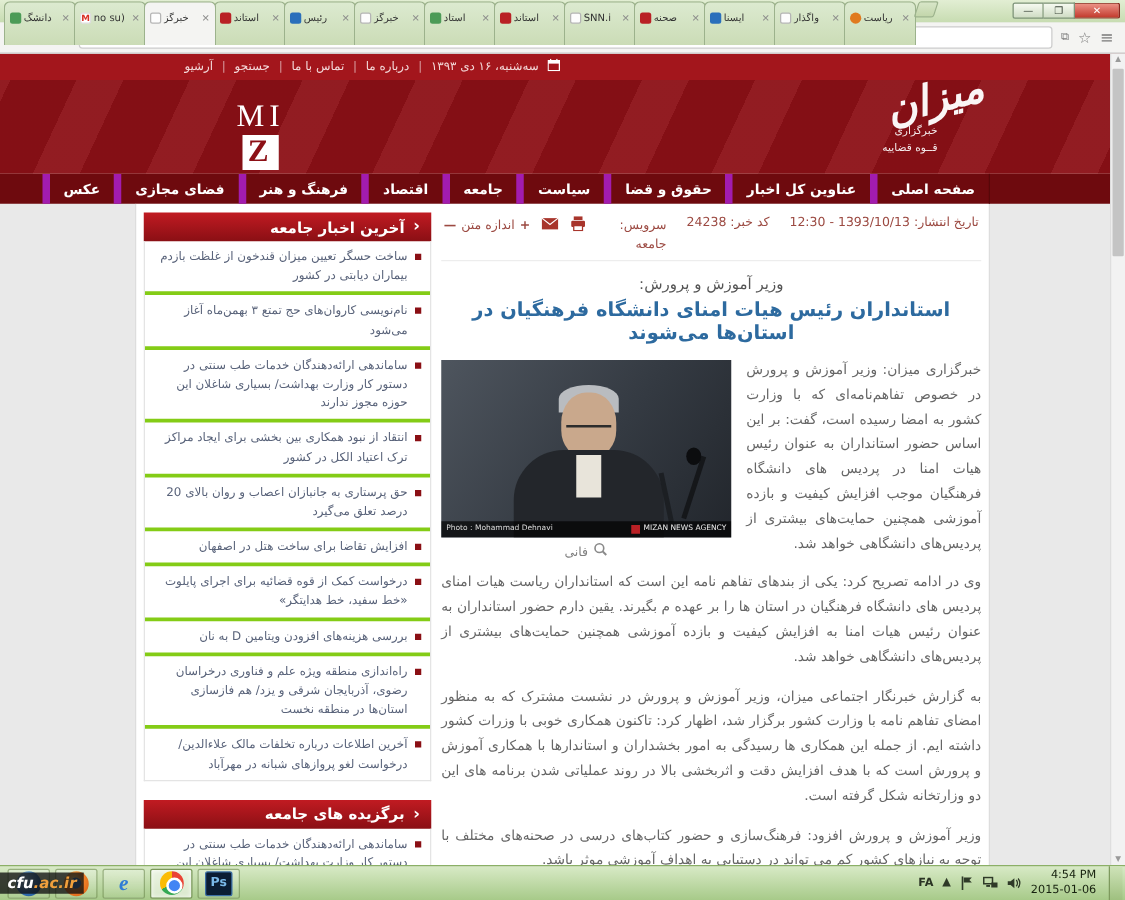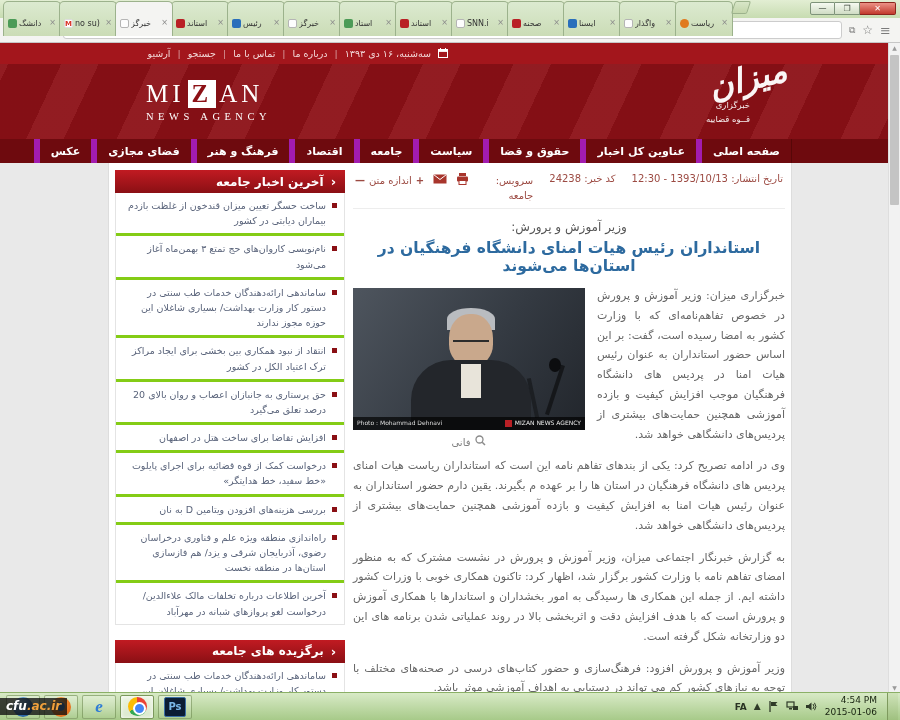--- a/index.html
+++ b/index.html
@@ -3,21 +3,21 @@
 <meta charset="utf-8">
 <style>
   * { margin:0; padding:0; box-sizing:border-box; }
   html,body { background:#666; }
   body { font-family:"DejaVu Sans", sans-serif; }
   #screen { width:900px; height:720px; position:relative; overflow:hidden; background:#e9e9e9; margin:0 auto; }
 
   
   .titlebar { height:18px; background:linear-gradient(#e2eed3,#c7dcb1); display:flex; align-items:flex-end; padding-left:3px; }
   .tabs { display:flex; height:17px; flex:1; min-width:0; }
-  .tab { position:relative; display:flex; align-items:flex-start; gap:2px; width:58px; min-width:0; padding:17px 4px;
+  .tab { position:relative; display:flex; align-items:flex-end; gap:2px; width:58px; min-width:0; padding:17px 4px;
          border:1px solid #9cb28c; border-bottom:none; border-radius:5px 5px 0 0;
          background:linear-gradient(#dcead0,#cbdcb6); font-size:8px; color:#333; margin-right:-2px; }
   .tab.active { background:#f4f4f2; z-index:3; }
   .tab-label { flex:1; overflow:hidden; white-space:nowrap; direction:rtl; text-align:left; }
   .tab-close { color:#8a8a8a; font-size:8px; line-height:1; flex:none; }
   .fav { width:9px; height:9px; border-radius:2px; flex:none; display:flex; align-items:center; justify-content:center;
          font-size:7px; font-weight:bold; }
   .fav-green  { background:#4c9b57; }
   .fav-gmail  { background:#fff; color:#d93025; border:1px solid #ddd; }
   .fav-doc    { background:#fdfdfd; border:1px solid #b5b5b5; }
@@ -50,21 +50,21 @@
   .topbar { height:21px; background:#a3161c; position:relative; }
   .topbar-inner { position:absolute; right:452px; top:0; height:21px; display:flex; direction:rtl; align-items:center; gap:7px;
                   color:#f4d9d9; font-size:9.5px; white-space:nowrap; }
   .tb-sep { color:rgba(255,255,255,.55); }
   .cal-ico { display:inline-block; }
 
   .siteheader { height:75px; background:#8c1016; position:relative; overflow:hidden; }
   .siteheader::before { content:""; position:absolute; inset:-20px;
       background:repeating-linear-gradient(115deg, rgba(255,255,255,.05) 0 34px, rgba(0,0,0,.06) 34px 82px); }
   .logo-en { position:absolute; left:146px; top:16px; color:#fff; }
-  .logo-word { font-family:"Liberation Serif", serif; font-size:25px; letter-spacing:4px; display:flex; align-items:center; }
+  .logo-word { font-family:"Liberation Serif", serif; font-size:25px; letter-spacing:4px; display:flex; align-items:center;flex-direction:column; }
   .logo-z { background:#fff; color:#8c1016; padding:0 4px; margin:0 3px; font-weight:bold; }
   .logo-sub { font-family:"Liberation Serif", serif; font-size:10.5px; letter-spacing:4.5px; margin-top:3px; }
   .logo-fa { position:absolute; right:112px; top:0; color:#fff; width:120px; }
   .fa-calli { font-size:33px; font-weight:bold; font-style:italic; transform:rotate(-14deg); direction:rtl; opacity:.96; }
   .fa-tag { font-size:8.5px; direction:rtl; text-align:right; margin:-4px 38px 0 0; line-height:1.6; opacity:.92; }
 
   .mainnav { height:24px; background:#6e0a0e; }
   .mainnav-inner { direction:rtl; display:flex; height:100%; margin:0 108px; }
   .nav-item { display:flex; align-items:center; padding:0 11px; color:#fff; font-size:11px; font-weight:bold;
               border-left:6px solid #a21caf; white-space:nowrap; }

